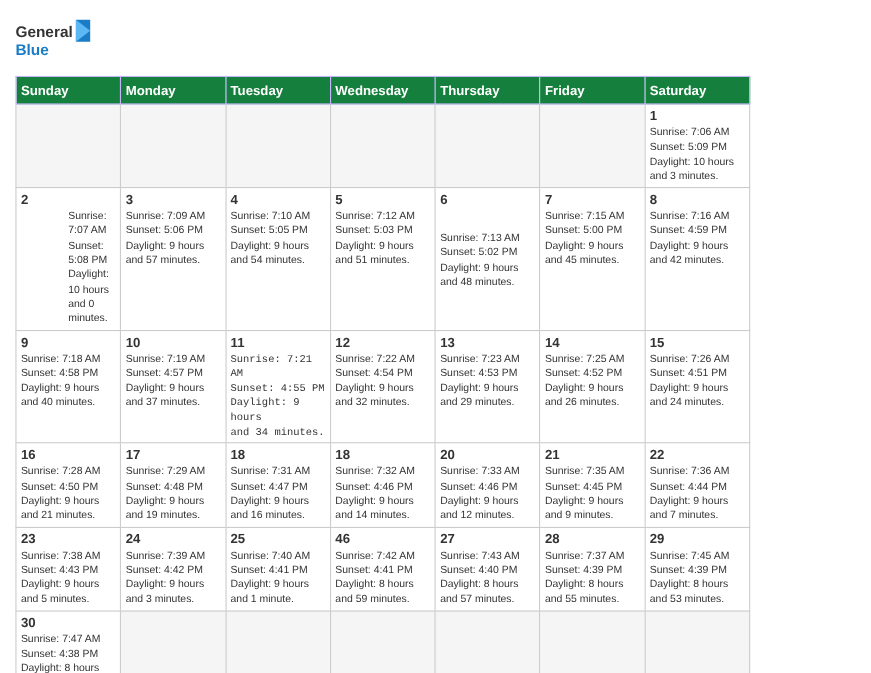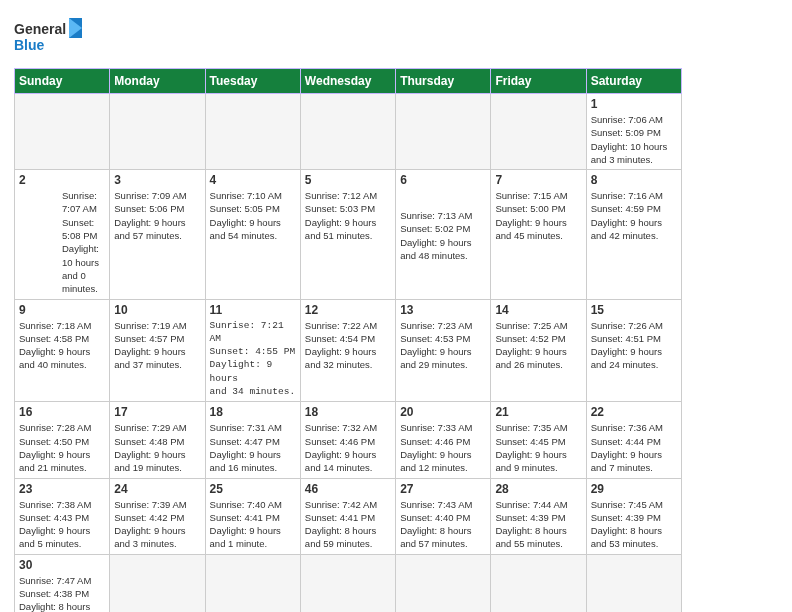--- a/index.html
+++ b/index.html
@@ -319,21 +319,21 @@
           </td>
           <td>
             <div class="day-number">27</div>
             <div class="day-info" style="white-space: pre-line;">Sunrise: 7:43 AM
 Sunset: 4:40 PM
 Daylight: 8 hours
 and 57 minutes.</div>
           </td>
           <td>
             <div class="day-number">28</div>
-            <div class="day-info" style="white-space: pre-line;">Sunrise: 7:44 AM
+            <div class="day-info" style="white-space: pre-line;">Sunrise: 7:37 AM
 Sunset: 4:39 PM
 Daylight: 8 hours
 and 55 minutes.</div>
           </td>
           <td>
             <div class="day-number">29</div>
             <div class="day-info" style="white-space: pre-line;">Sunrise: 7:45 AM
 Sunset: 4:39 PM
 Daylight: 8 hours
 and 53 minutes.</div>

